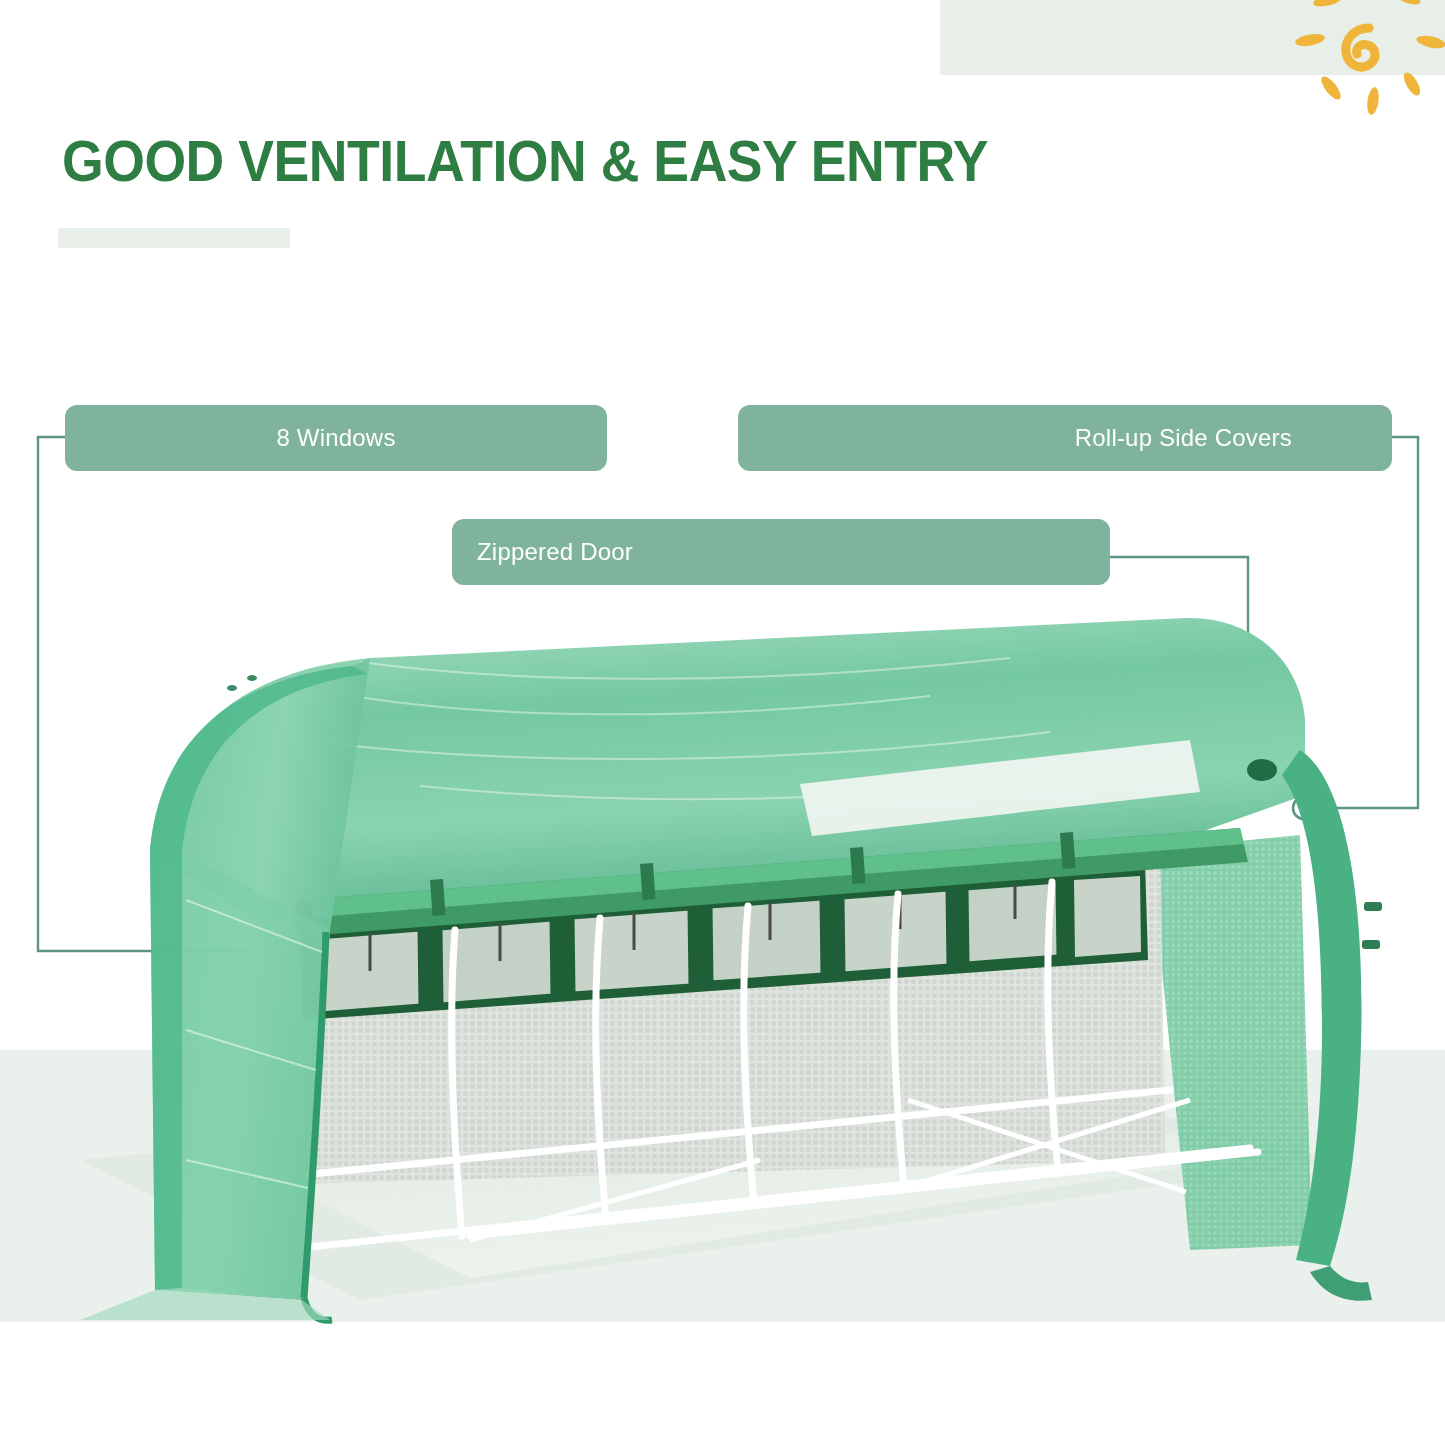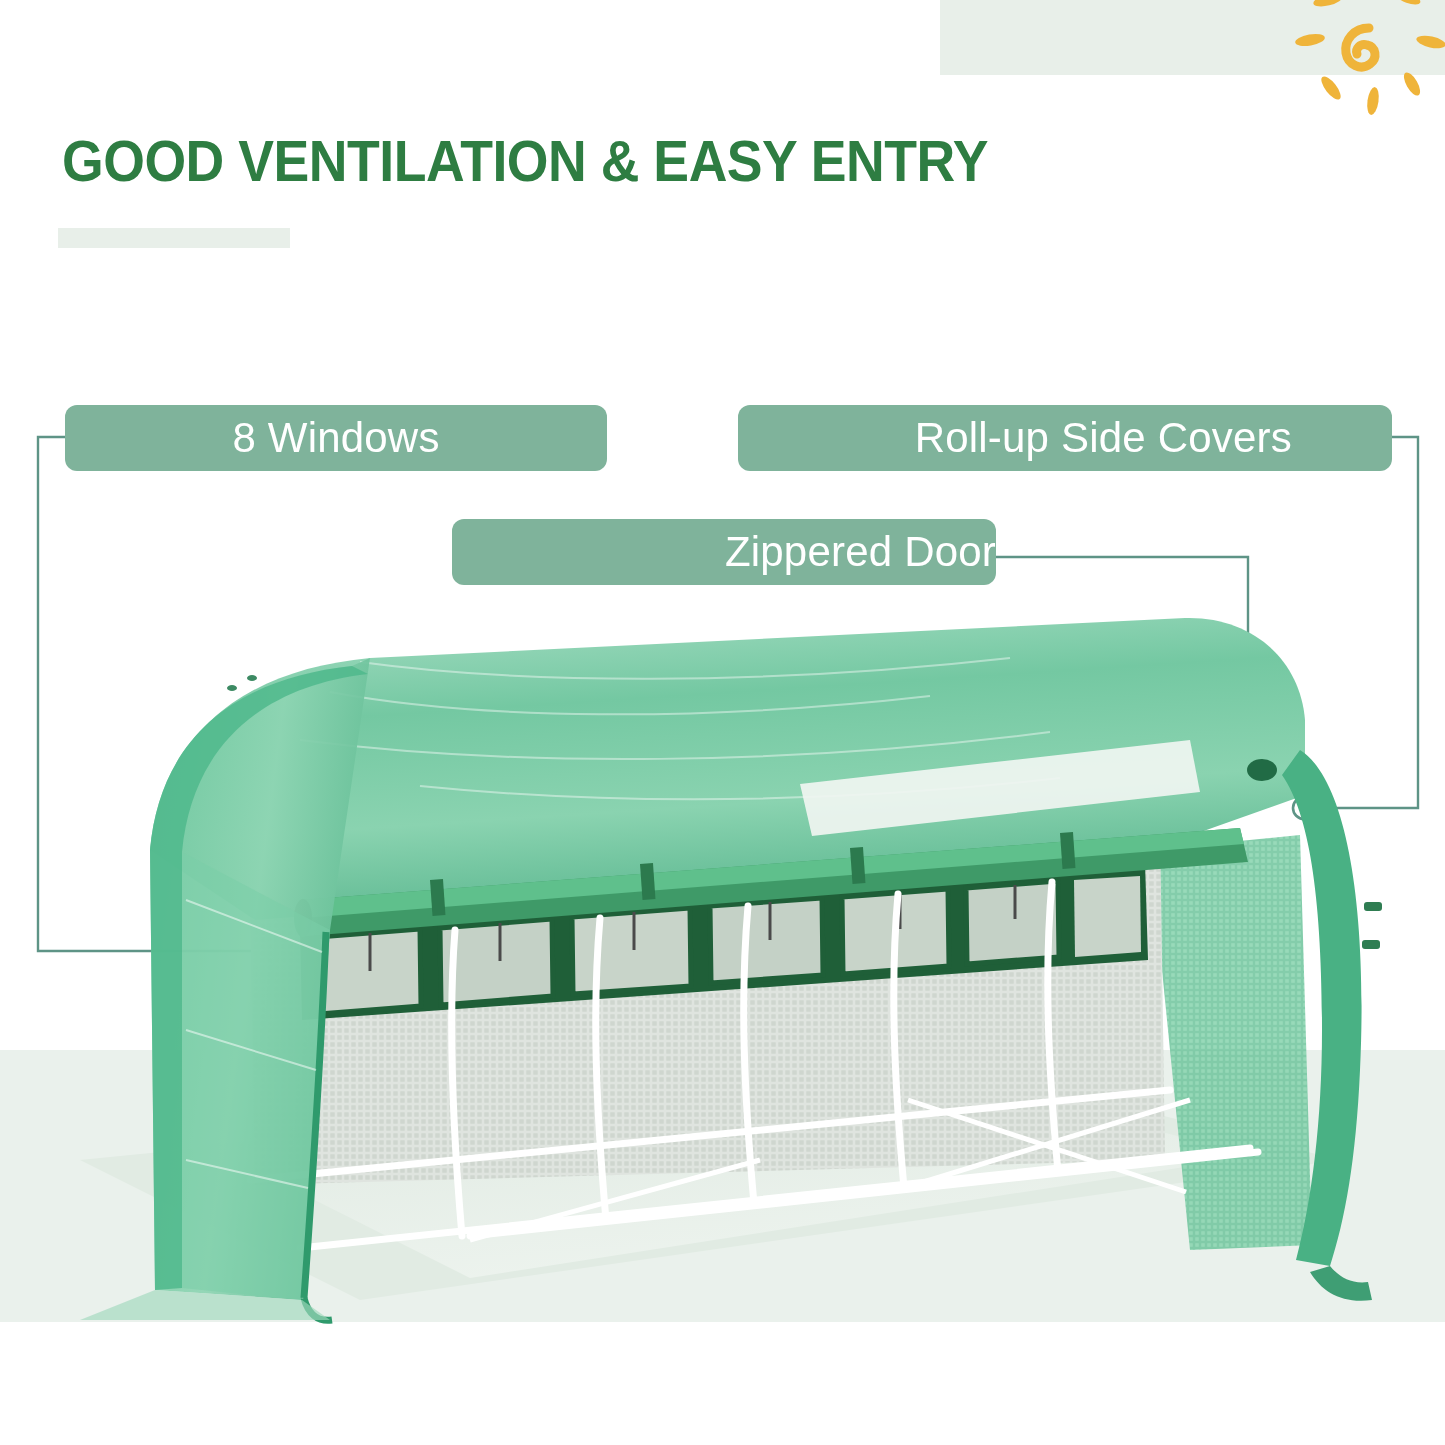--- a/index.html
+++ b/index.html
@@ -34,25 +34,25 @@
     position:absolute; left:62px; top:128px;
     font-size:57px; font-weight:700; color:#2E7D42;
     letter-spacing:-0.5px; white-space:nowrap;
     transform:scaleX(0.94); transform-origin:left center;
   }
 
   
   .pill {
     position:absolute; background:#7FB39B; border-radius:12px;
     color:#ffffff; display:flex; align-items:center;
-    font-size:42px; letter-spacing:0.2px;
+    font-size:24px; letter-spacing:0.2px;
   }
   .pill-windows   { left:65px;  top:405px; width:542px; height:66px; justify-content:center; }
   .pill-rollup    { left:738px; top:405px; width:654px; height:66px; justify-content:flex-end; padding-right:100px; }
-  .pill-door      { left:452px; top:519px; width:544px; height:66px; justify-content:flex-end; padding-left:58px;}
+  .pill-door      { left:452px; top:519px; width:658px; height:66px; justify-content:flex-start; padding-left:25px;}
 
   
   .connectors { position:absolute; inset:0; pointer-events:none; }
 
   
   .product { position:absolute; left:0; top:600px; width:1445px; height:740px; }
 </style>
 </head>
 <body>
 

